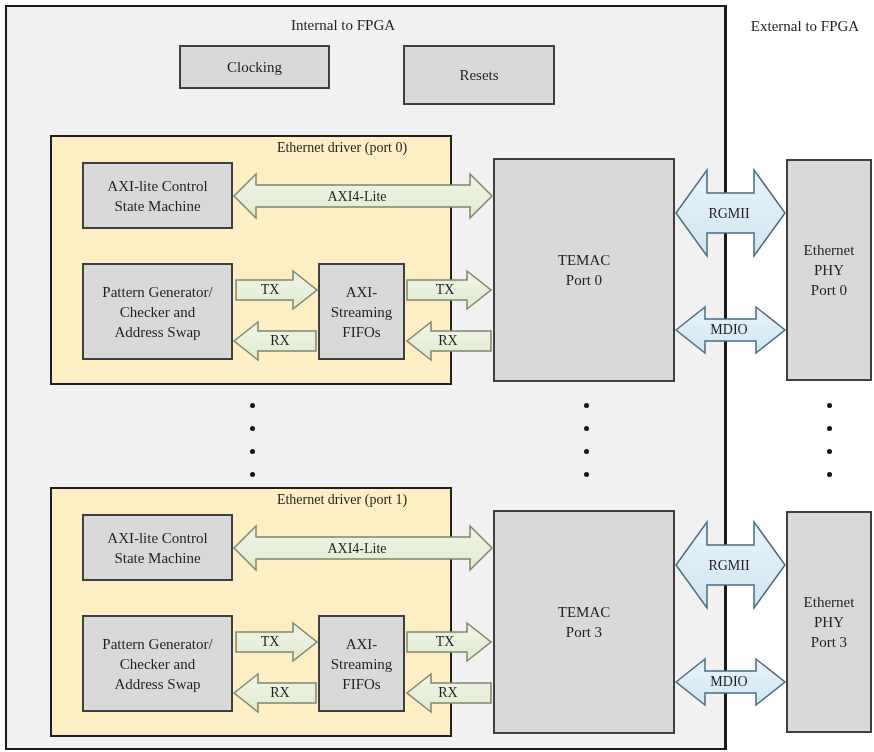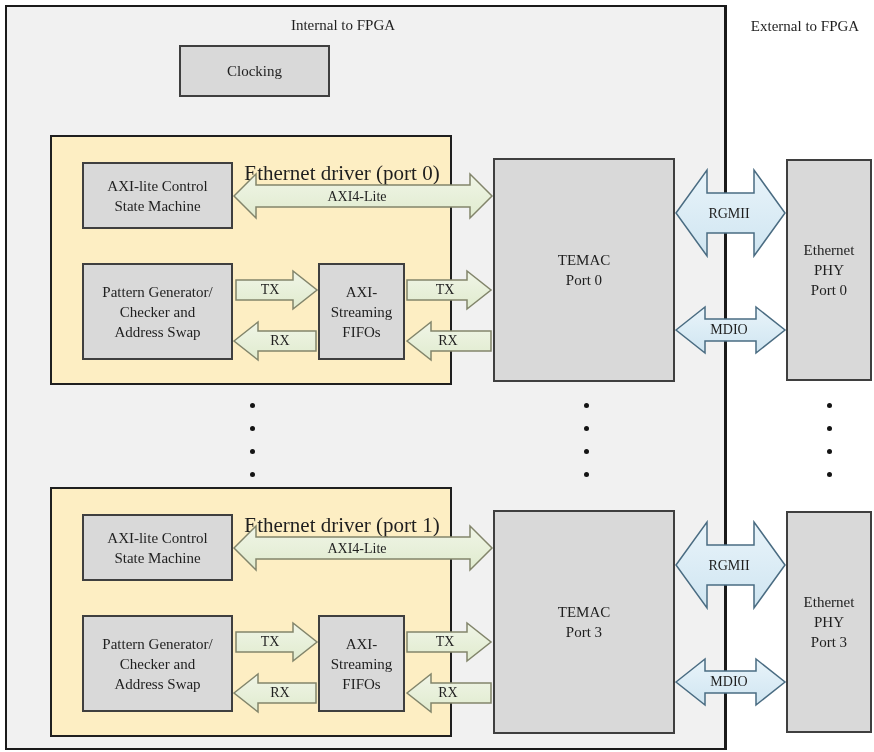--- a/index.html
+++ b/index.html
@@ -26,43 +26,43 @@
     display:flex; align-items:center; justify-content:center;
     text-align:center; font-size:15px; line-height:20px;
     white-space:pre-line;
   }
   .driver {
     position:absolute; box-sizing:border-box;
     background:var(--driver-fill,#fdeec3);
     border:2px solid var(--driver-border,#1f1f1f);
   }
   .driver-title {
-    position:absolute; font-size:21px; white-space:nowrap;
+    position:absolute; font-size:14px; white-space:nowrap;
     transform:translateX(-50%);
-    margin-top:21px;
   }
   .arrow-label {
     position:absolute; font-size:14px; white-space:nowrap;
     transform:translate(-50%,-50%);
   }
   .arrows-layer { position:absolute; left:0; top:0; pointer-events:none; }
   .dots-col { position:absolute; display:flex; flex-direction:column; gap:18px; }
   .dot { width:5px; height:5px; border-radius:50%; background:#141414; }
 </style>
 </head>
 <body>
 
 <div class="canvas">
 
   <div class="internal-frame"></div>
 
   <div class="region-label" style="left:343px; top:17px;">Internal to FPGA</div>
   <div class="region-label" style="left:805px; top:18px;">External to FPGA</div>
 
-  <div class="box" style="left:179px; top:45px; width:151px; height:52px;">Clocking</div>
+  <div class="box" style="left:179px; top:45px; width:151px; height:44px;">Clocking</div>
+  <div class="box" style="left:403px; top:45px; width:152px; height:60px;">Resets</div>
 
   <div class="driver" style="left:50px; top:135px; width:402px; height:250px;"></div>
   <div class="driver-title" style="left:342px; top:140px;">Ethernet driver (port 0)</div>
 
   <div class="box" style="left:82px; top:162px; width:151px; height:67px;">AXI-lite Control
 State Machine</div>
   <div class="box" style="left:82px; top:263px; width:151px; height:97px;">Pattern Generator/
 Checker and
 Address Swap</div>
   <div class="box" style="left:318px; top:263px; width:87px; height:97px;">AXI-

